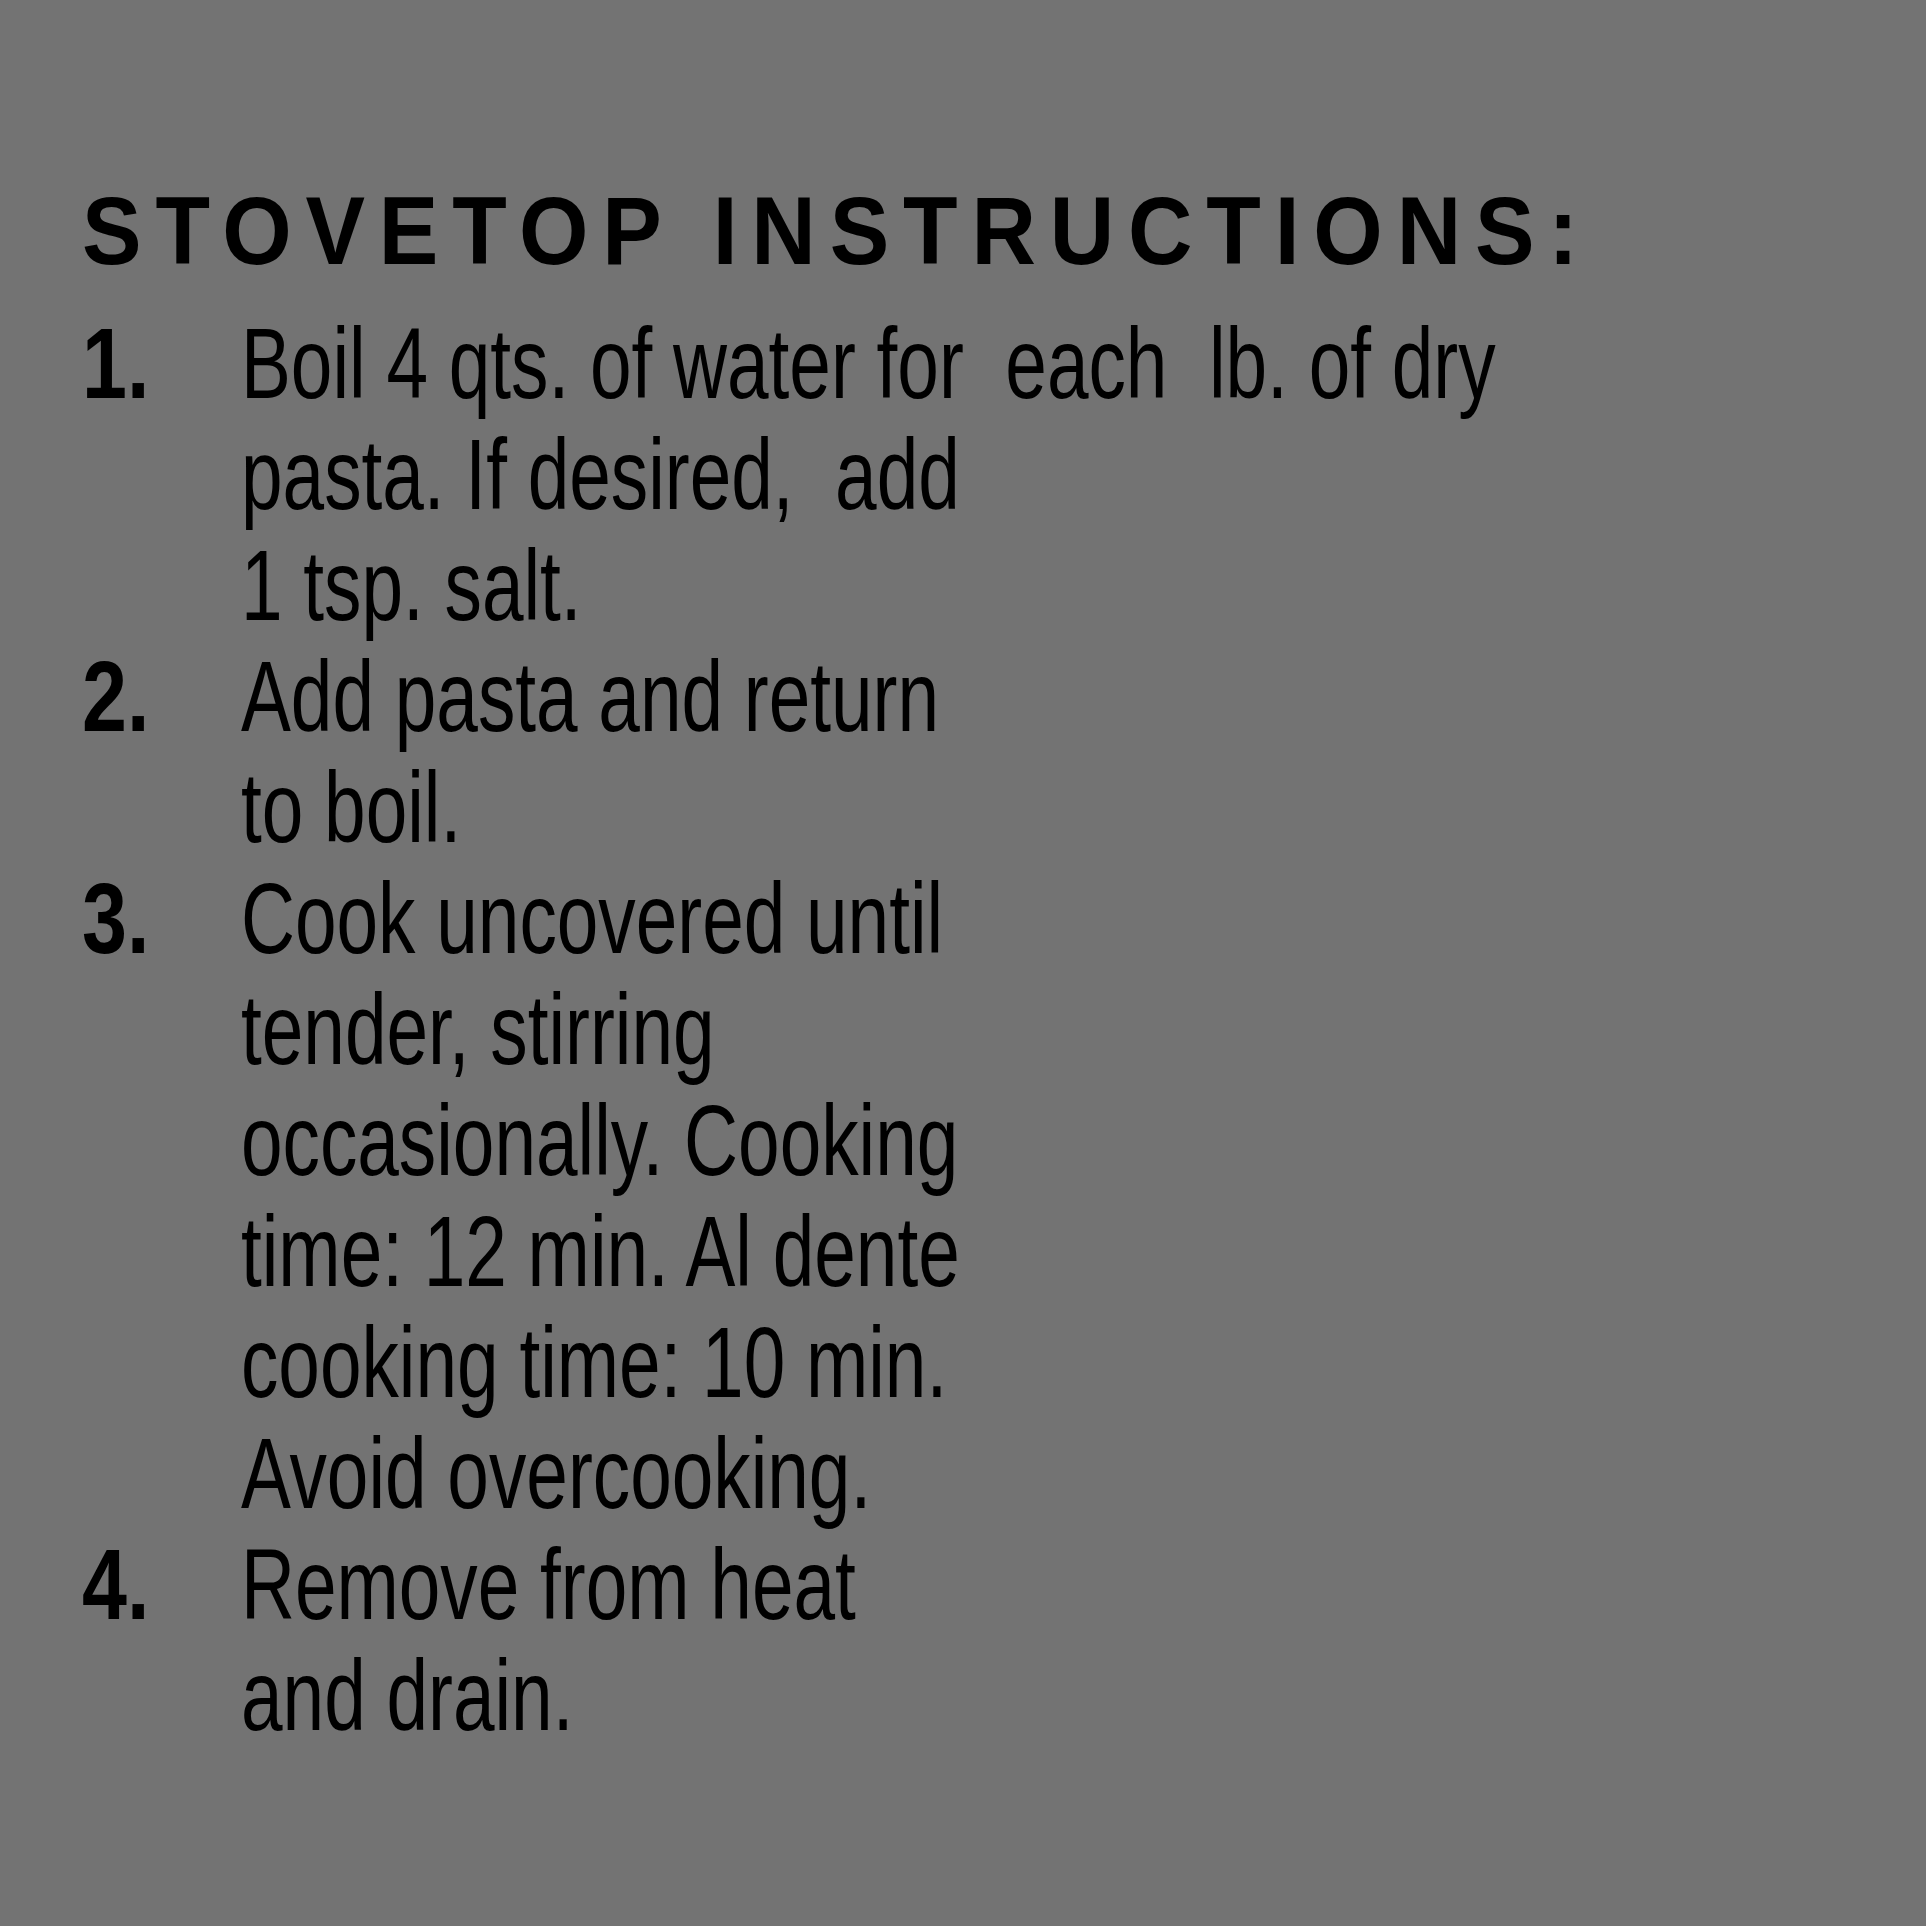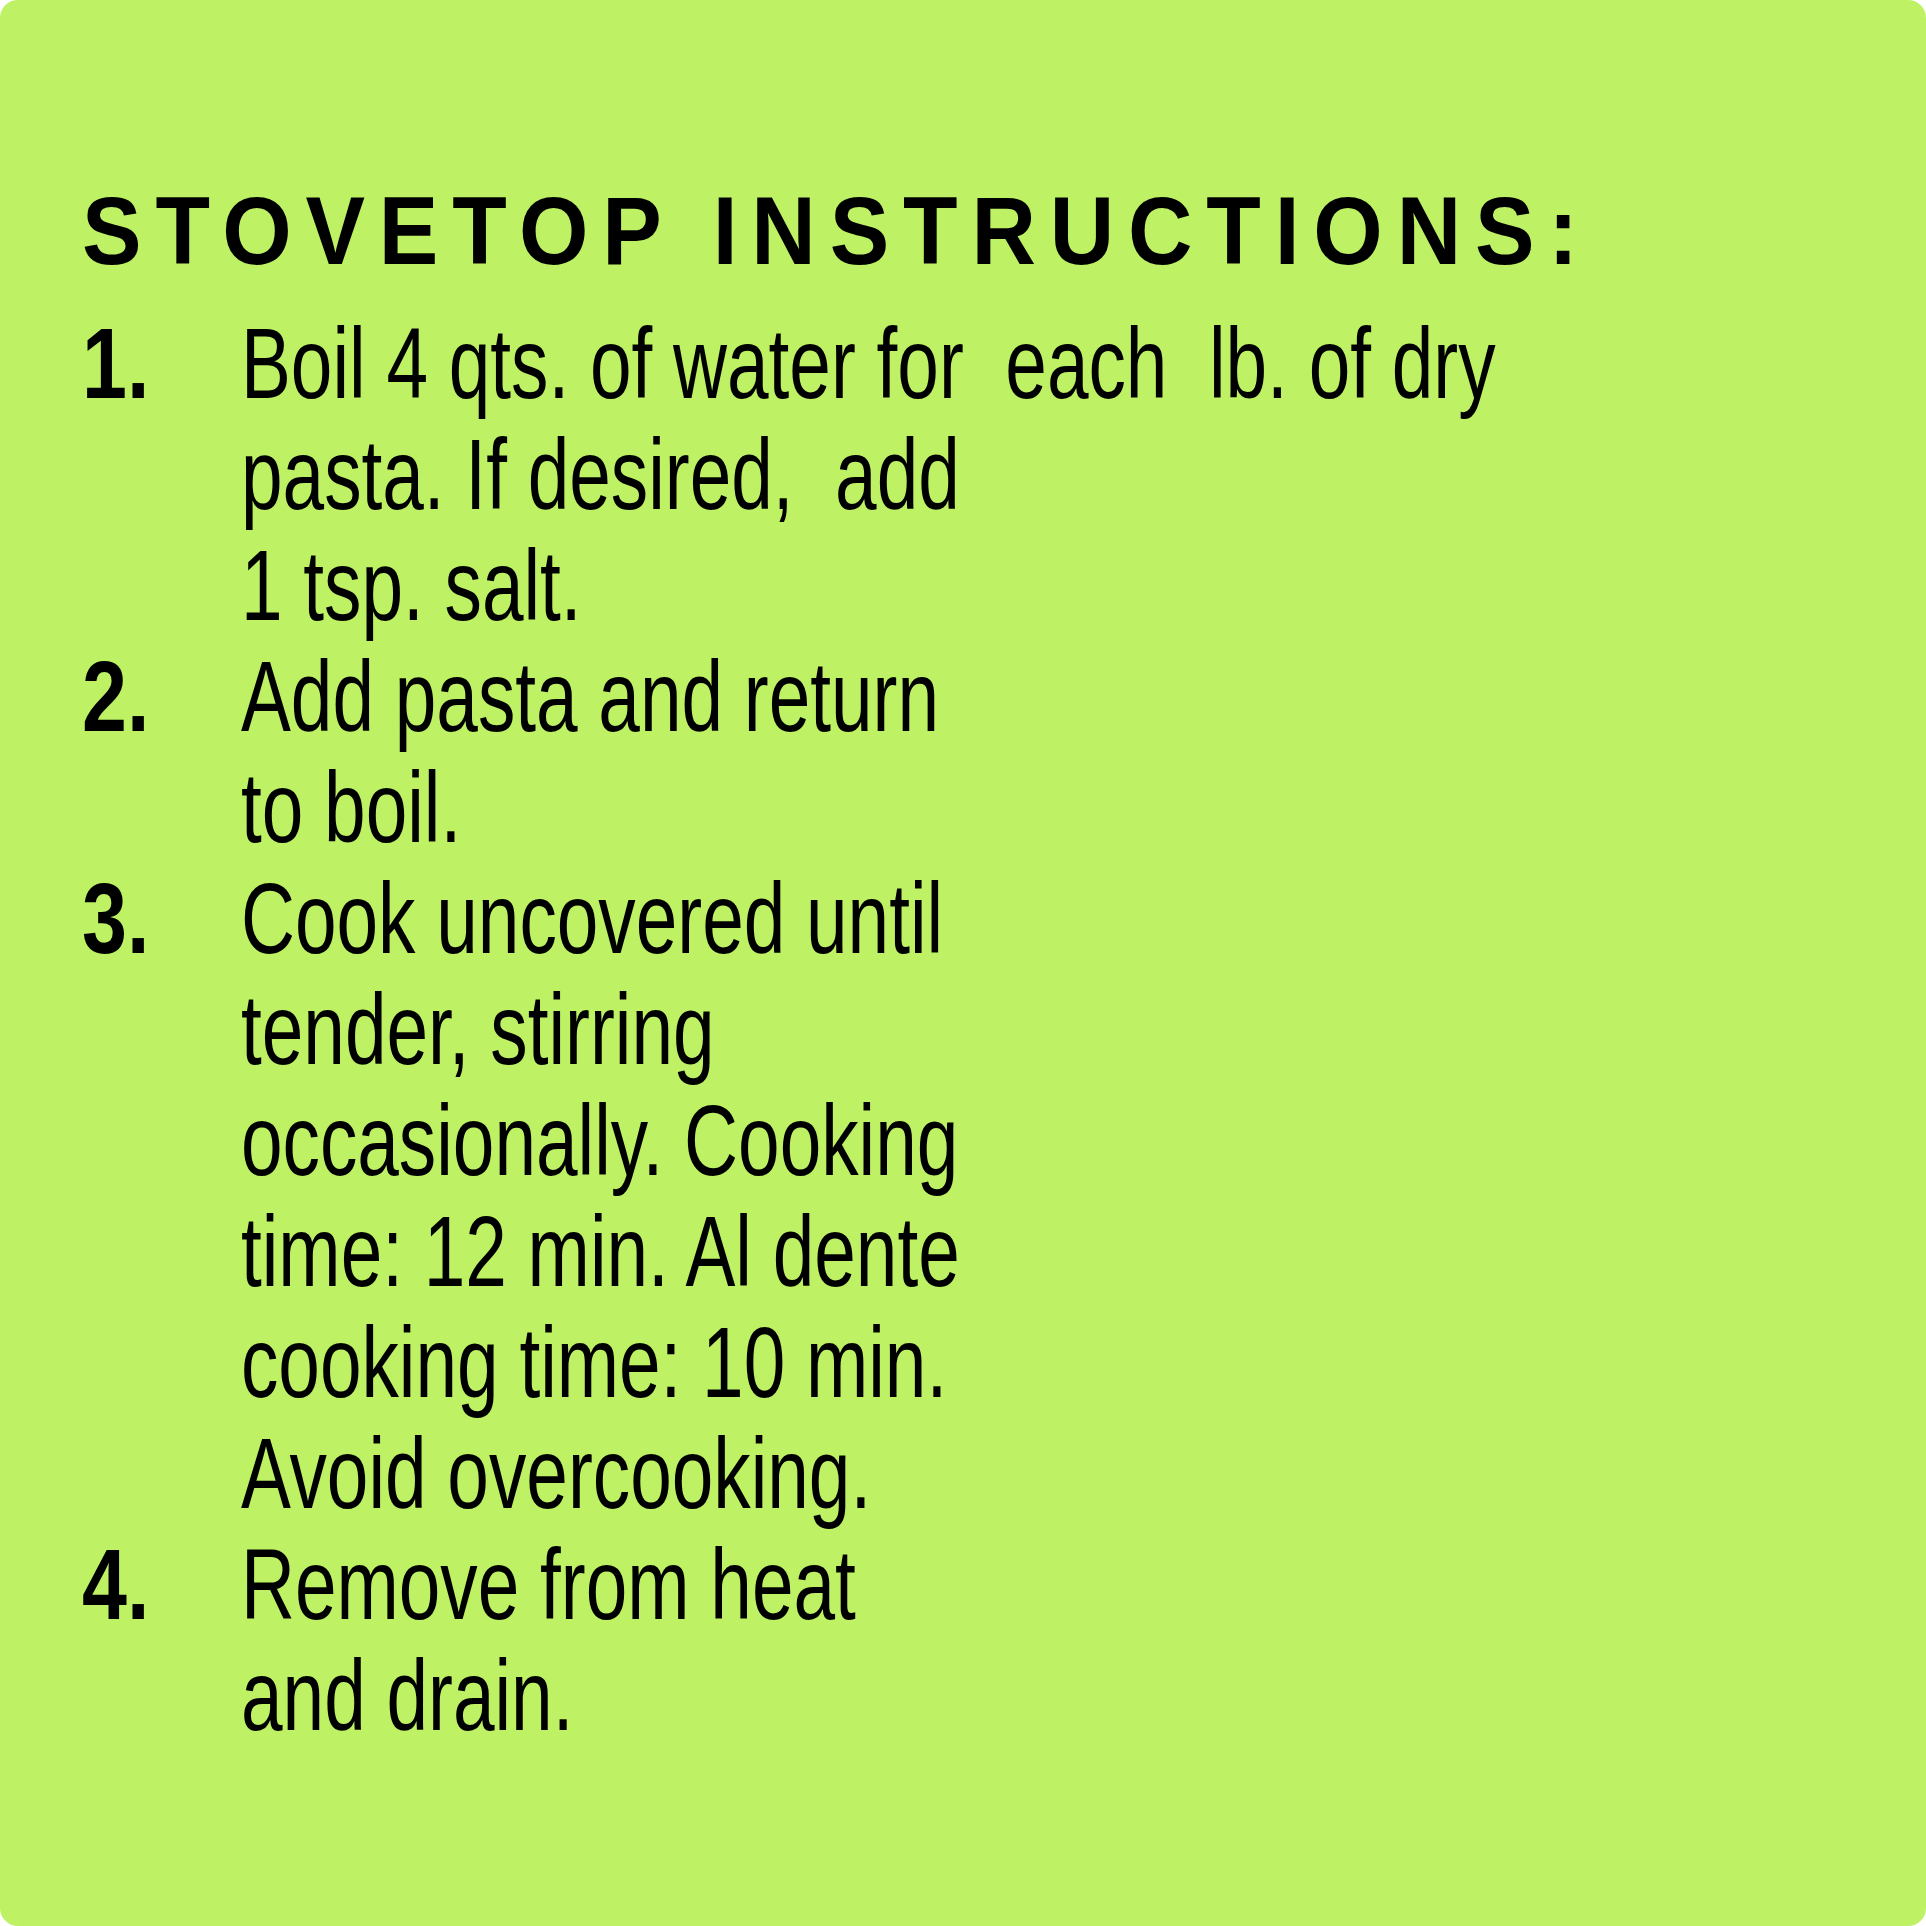--- a/index.html
+++ b/index.html
@@ -4,25 +4,24 @@
 <style>
   html, body {
     margin: 0;
     padding: 0;
     background: #ffffff;
   }
   .page {
     position: relative;
     width: 1926px;
     height: 1926px;
-    background: #bef264;
+    background: #737373;
     color: #000000;
     font-family: "Liberation Sans", sans-serif;
     overflow: hidden;
-    border-radius: 18px;
   }
   .content {
     position: absolute;
     left: 82px;
     top: 178px;
     width: 1811px;
   }
   .title {
     margin: 0 0 24.4px 0;
     font-size: 96px;

